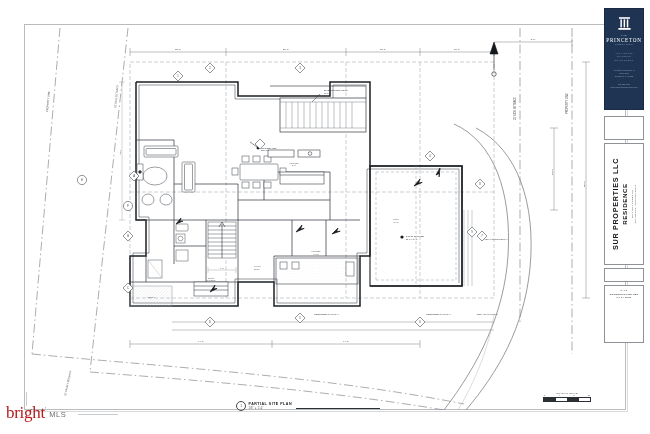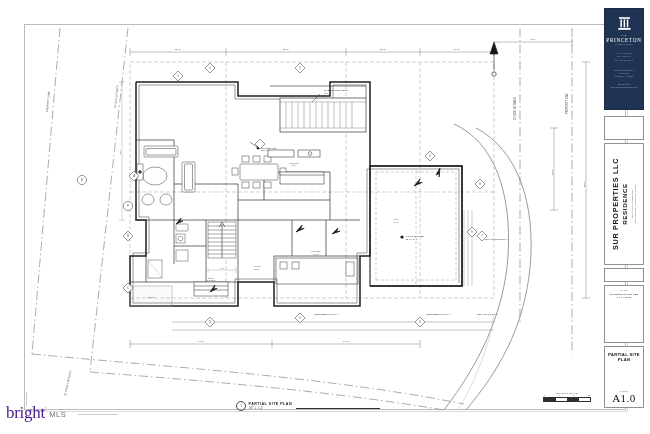--- a/index.html
+++ b/index.html
@@ -36,21 +36,21 @@
   .box6 .st{font-size:4.2px;letter-spacing:.3px;color:#15181c;line-height:5.2px;font-weight:bold;}
   .box6 .shl{font-size:1.9px;letter-spacing:.4px;color:#5a6068;}
   .box6 .shn{font-size:11px;letter-spacing:.5px;color:#0d1013;font-family:"Liberation Serif",serif;}
 
   
   #draw{position:absolute;left:24px;top:24px;width:602px;height:386px;overflow:hidden;}
   #draw svg{position:absolute;left:0;top:0;}
 
   
   .wm{position:absolute;left:6px;top:404px;display:flex;align-items:flex-end;}
-  .wm .b1{font-size:17px;color:#4c1d95;font-family:"Liberation Serif",serif;letter-spacing:-.3px;line-height:17px;}
+  .wm .b1{font-size:17px;color:#b91c1c;font-family:"Liberation Serif",serif;letter-spacing:-.3px;line-height:17px;}
   .wm .tick{font-size:8px;color:#a0a0a0;position:relative;top:-7px;}
   .wm .b2{font-size:7.5px;color:#6b6b6b;letter-spacing:.5px;margin-left:3px;position:relative;top:-2px;}
   .wm-line-v{position:absolute;left:26px;top:392px;width:1px;height:14px;background:#c9cbcd;}
   .wm-line-h{position:absolute;left:78px;top:414px;width:40px;height:1px;background:#c9cbcd;}
 
   
   .plantitle{position:absolute;left:236px;top:401px;display:flex;align-items:center;}
   .plantitle .circ{width:8px;height:8px;border:.7px solid #4a4a4a;border-radius:50%;display:flex;align-items:center;justify-content:center;font-size:3px;color:#4a4a4a;}
   .plantitle .txt{margin-left:2.5px;}
   .plantitle .pt1{font-size:3.6px;letter-spacing:.5px;color:#15181c;font-weight:bold;line-height:4.2px;}
@@ -478,28 +478,20 @@
   </div>
 
   <div class="tbox box4"></div>
 
   <div class="tbox box5">
     <div class="lab">DATE</div>
     <div class="v1">CONSTRUCTION SET</div>
     <div class="v1" style="margin-top:0;">04-14-2020</div>
   </div>
 
-  <div class="tbox box6">
-    <div class="st" style="white-space:pre-line;">PARTIAL SITE
-PLAN</div>
-    <div>
-      <div class="shl">SHEET</div>
-      <div class="shn">A1.0</div>
-    </div>
-  </div>
 
   <div class="plantitle">
     <div class="circ">1</div>
     <div class="txt">
       <div class="pt1">PARTIAL SITE PLAN</div>
       <div class="pt2">1/8" = 1'-0"</div>
     </div>
   </div>
   <div class="ptline"></div>
 

